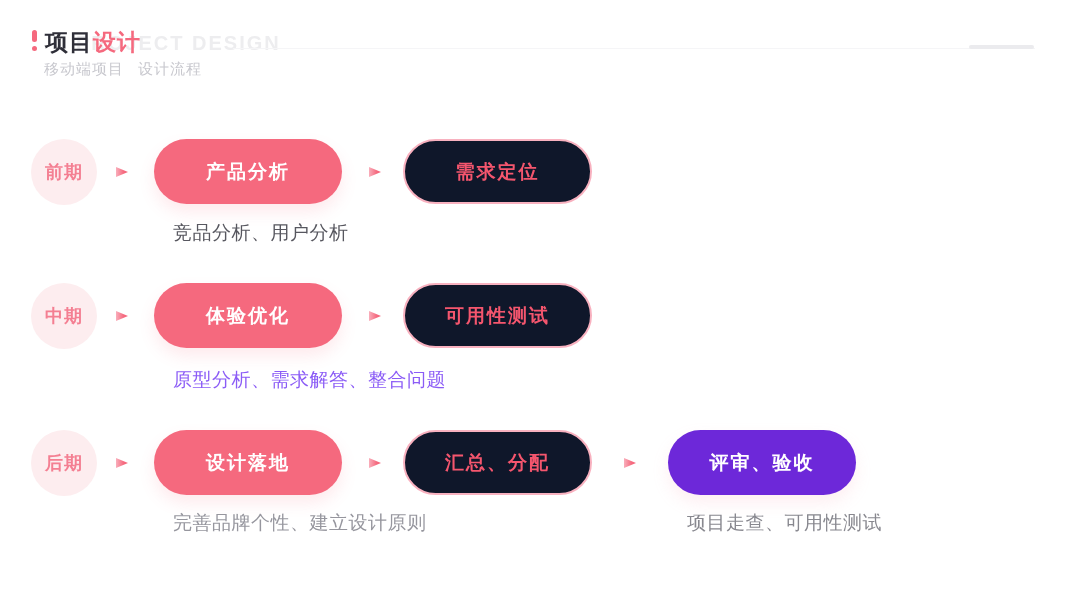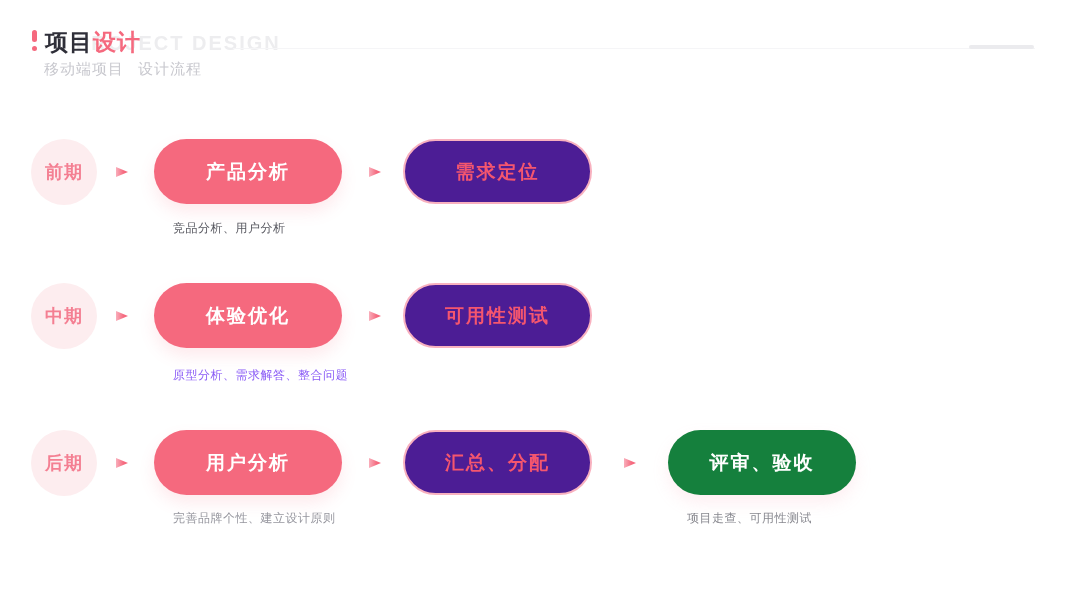--- a/index.html
+++ b/index.html
@@ -22,23 +22,23 @@
   
   .stage-circle{position:absolute;left:31px;width:66px;height:66px;border-radius:50%;background:#FDEDEF;
     display:flex;align-items:center;justify-content:center;color:#F47F92;font-size:18px;font-weight:bold;letter-spacing:1px;}
   .arrow{position:absolute;width:12px;height:10px;
     clip-path:polygon(0 0,100% 50%,0 100%);
     background:linear-gradient(to right,#F9AEBB 0%,#F5697E 65%);}
   .pill{position:absolute;width:188px;height:65px;border-radius:33px;box-sizing:border-box;
     display:flex;align-items:center;justify-content:center;
     font-size:19px;font-weight:bold;letter-spacing:2px;white-space:nowrap;}
   .pill.filled{background:#F5697E;color:#ffffff;box-shadow:0 8px 16px rgba(245,105,126,0.14);}
-  .pill.outlined{background:#4c1d95;border:2px solid #F8B1BF;color:#F5566E;width:189px;}
-  .pill.light{background:#15803d;color:#ffffff;box-shadow:0 8px 16px rgba(247,169,184,0.18);}
-  .caption{position:absolute;font-size:12px;letter-spacing:0.5px;white-space:nowrap;}
+  .pill.outlined{background:#0f172a;border:2px solid #F8B1BF;color:#F5566E;width:189px;}
+  .pill.light{background:#6d28d9;color:#ffffff;box-shadow:0 8px 16px rgba(247,169,184,0.18);}
+  .caption{position:absolute;font-size:19px;letter-spacing:0.5px;white-space:nowrap;}
 
   
   .r1{top:139px;} .r1a{top:167px;} .r1c{top:220px;}
   .r2{top:283px;} .r2a{top:311px;} .r2c{top:367px;}
   .r3{top:430px;} .r3a{top:458px;} .r3c{top:510px;}
 
   
   .x-arrow1{left:116px;} .x-pill1{left:154px;} .x-arrow2{left:369px;} .x-pill2{left:403px;}
   .x-arrow3{left:624px;} .x-pill3{left:668px;}
   .x-cap{left:173px;} .x-cap2{left:687px;}
@@ -73,21 +73,21 @@
 
   <div class="stage-circle r2">中期</div>
   <span class="arrow r2a x-arrow1"></span>
   <div class="pill filled r2 x-pill1">体验优化</div>
   <span class="arrow r2a x-arrow2"></span>
   <div class="pill outlined r2 x-pill2">可用性测试</div>
   <div class="caption cap-2 r2c x-cap">原型分析、需求解答、整合问题</div>
 
   <div class="stage-circle r3">后期</div>
   <span class="arrow r3a x-arrow1"></span>
-  <div class="pill filled r3 x-pill1">用户分析</div>
+  <div class="pill filled r3 x-pill1">设计落地</div>
   <span class="arrow r3a x-arrow2"></span>
   <div class="pill outlined r3 x-pill2">汇总、分配</div>
   <span class="arrow r3a x-arrow3"></span>
   <div class="pill light r3 x-pill3">评审、验收</div>
   <div class="caption cap-4 r3c x-cap2">项目走查、可用性测试</div>
   <div class="caption cap-3 r3c x-cap">完善品牌个性、建立设计原则</div>
 
 </div>
 
 </body></html>

